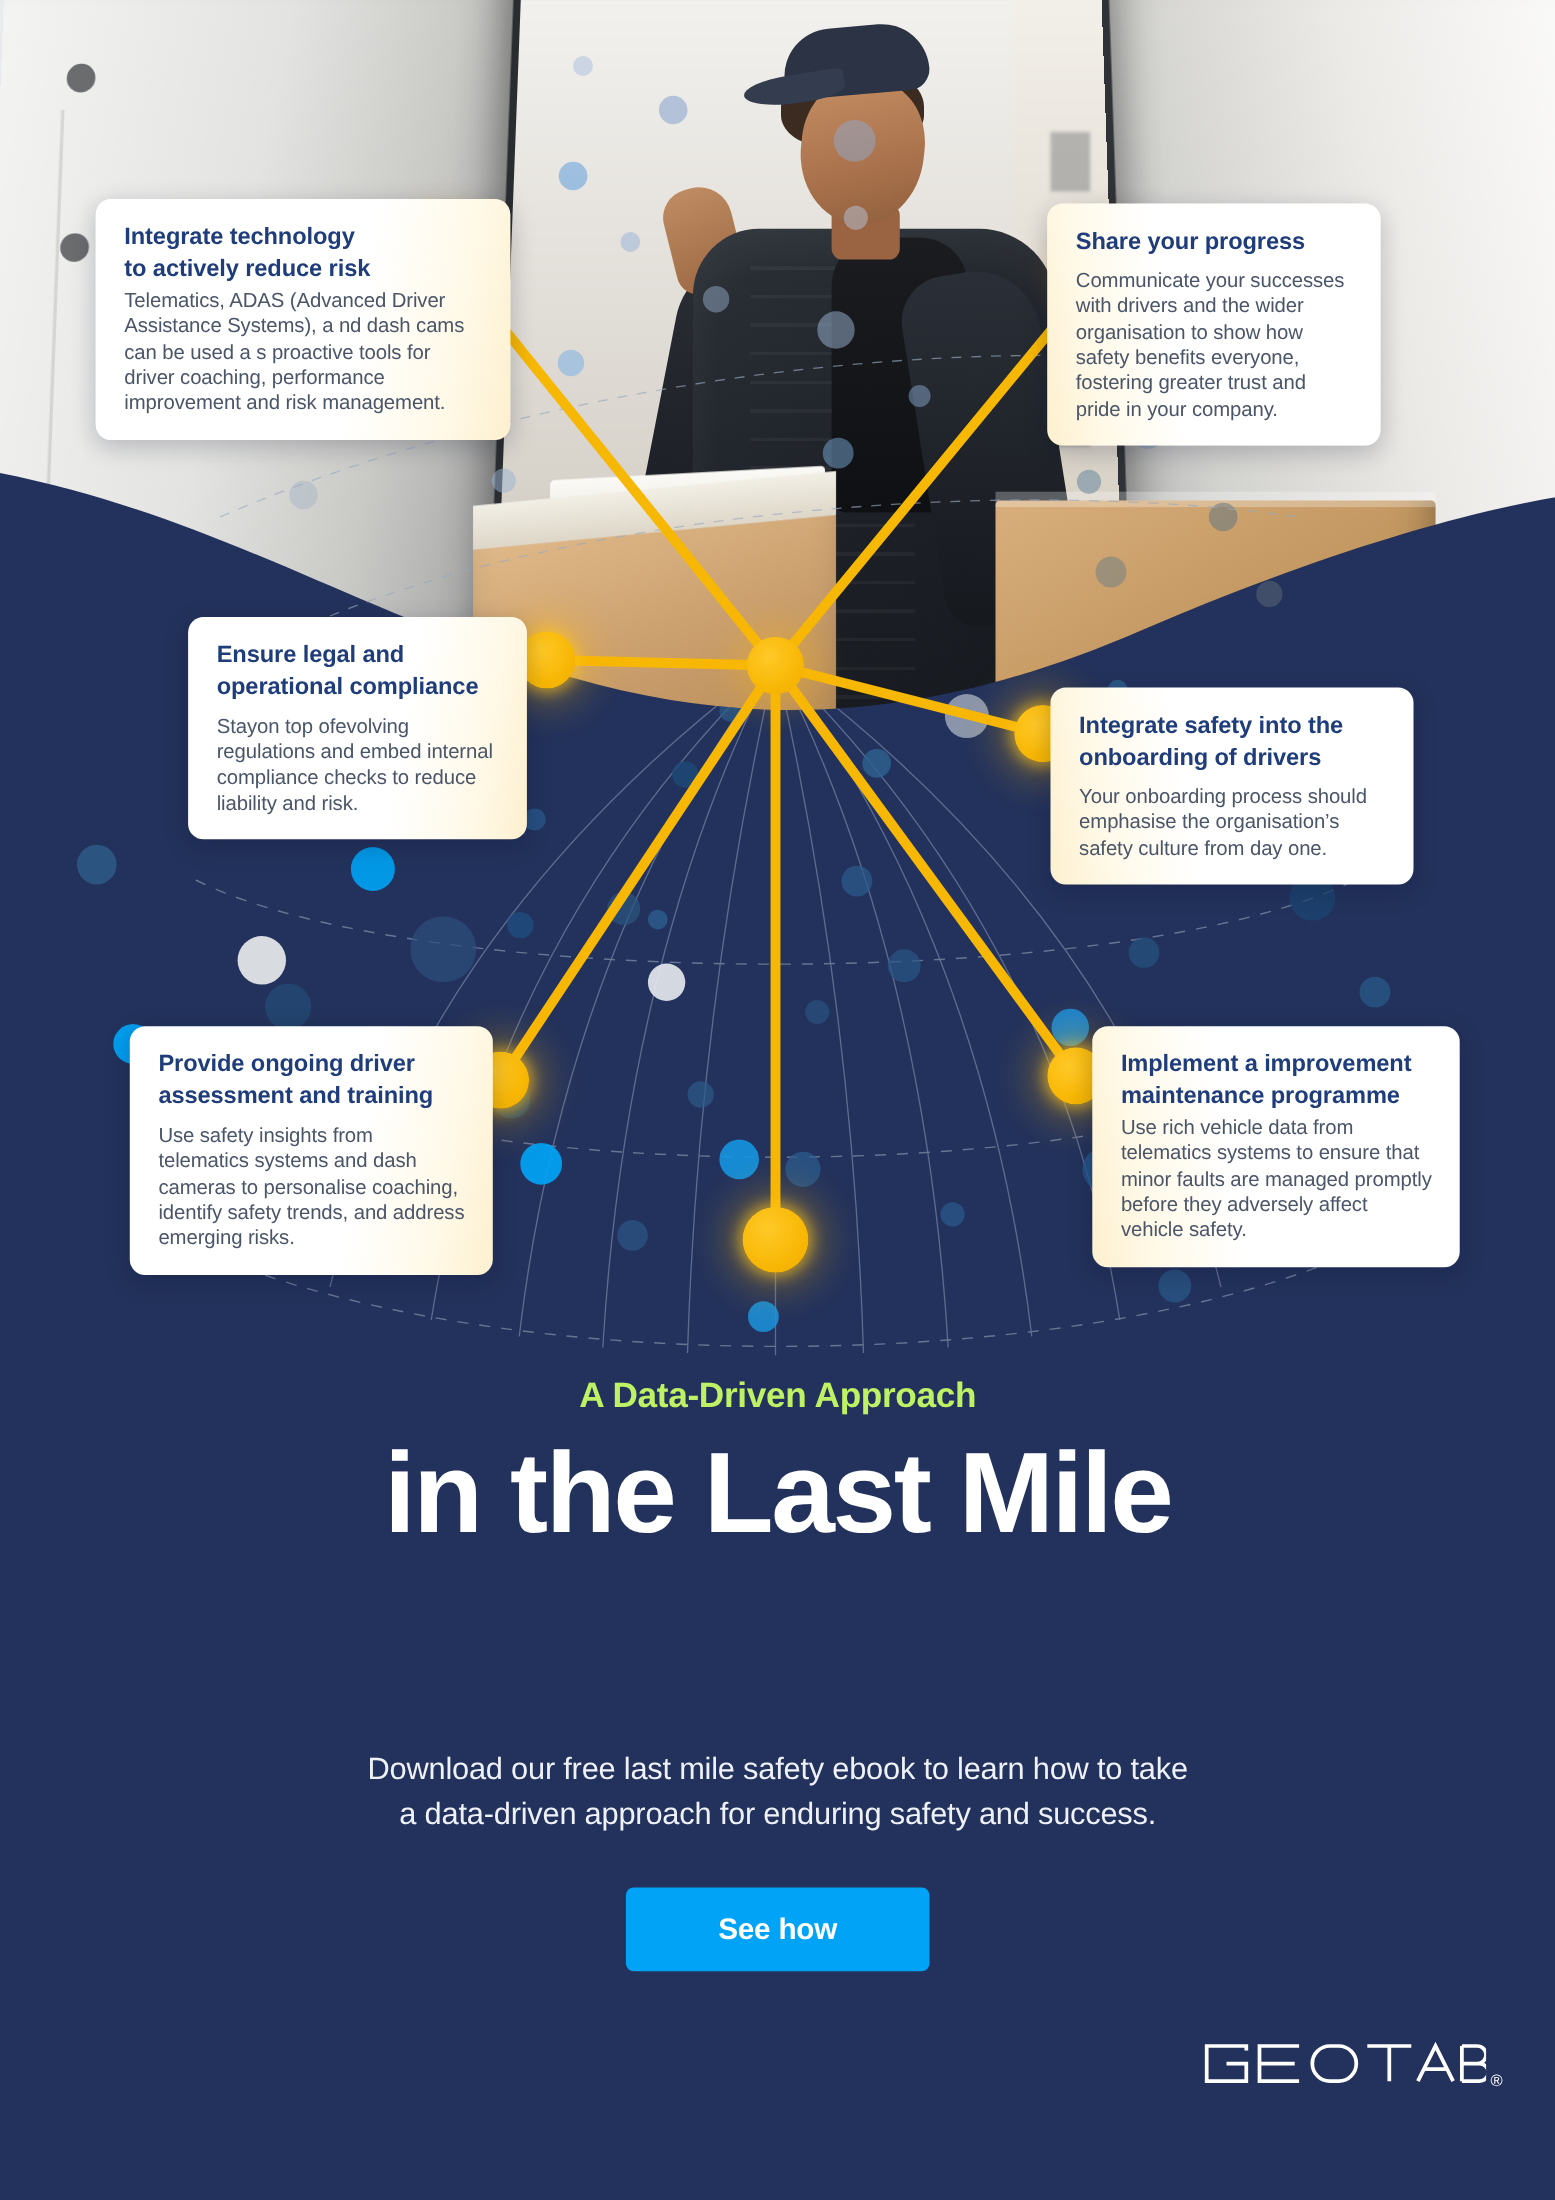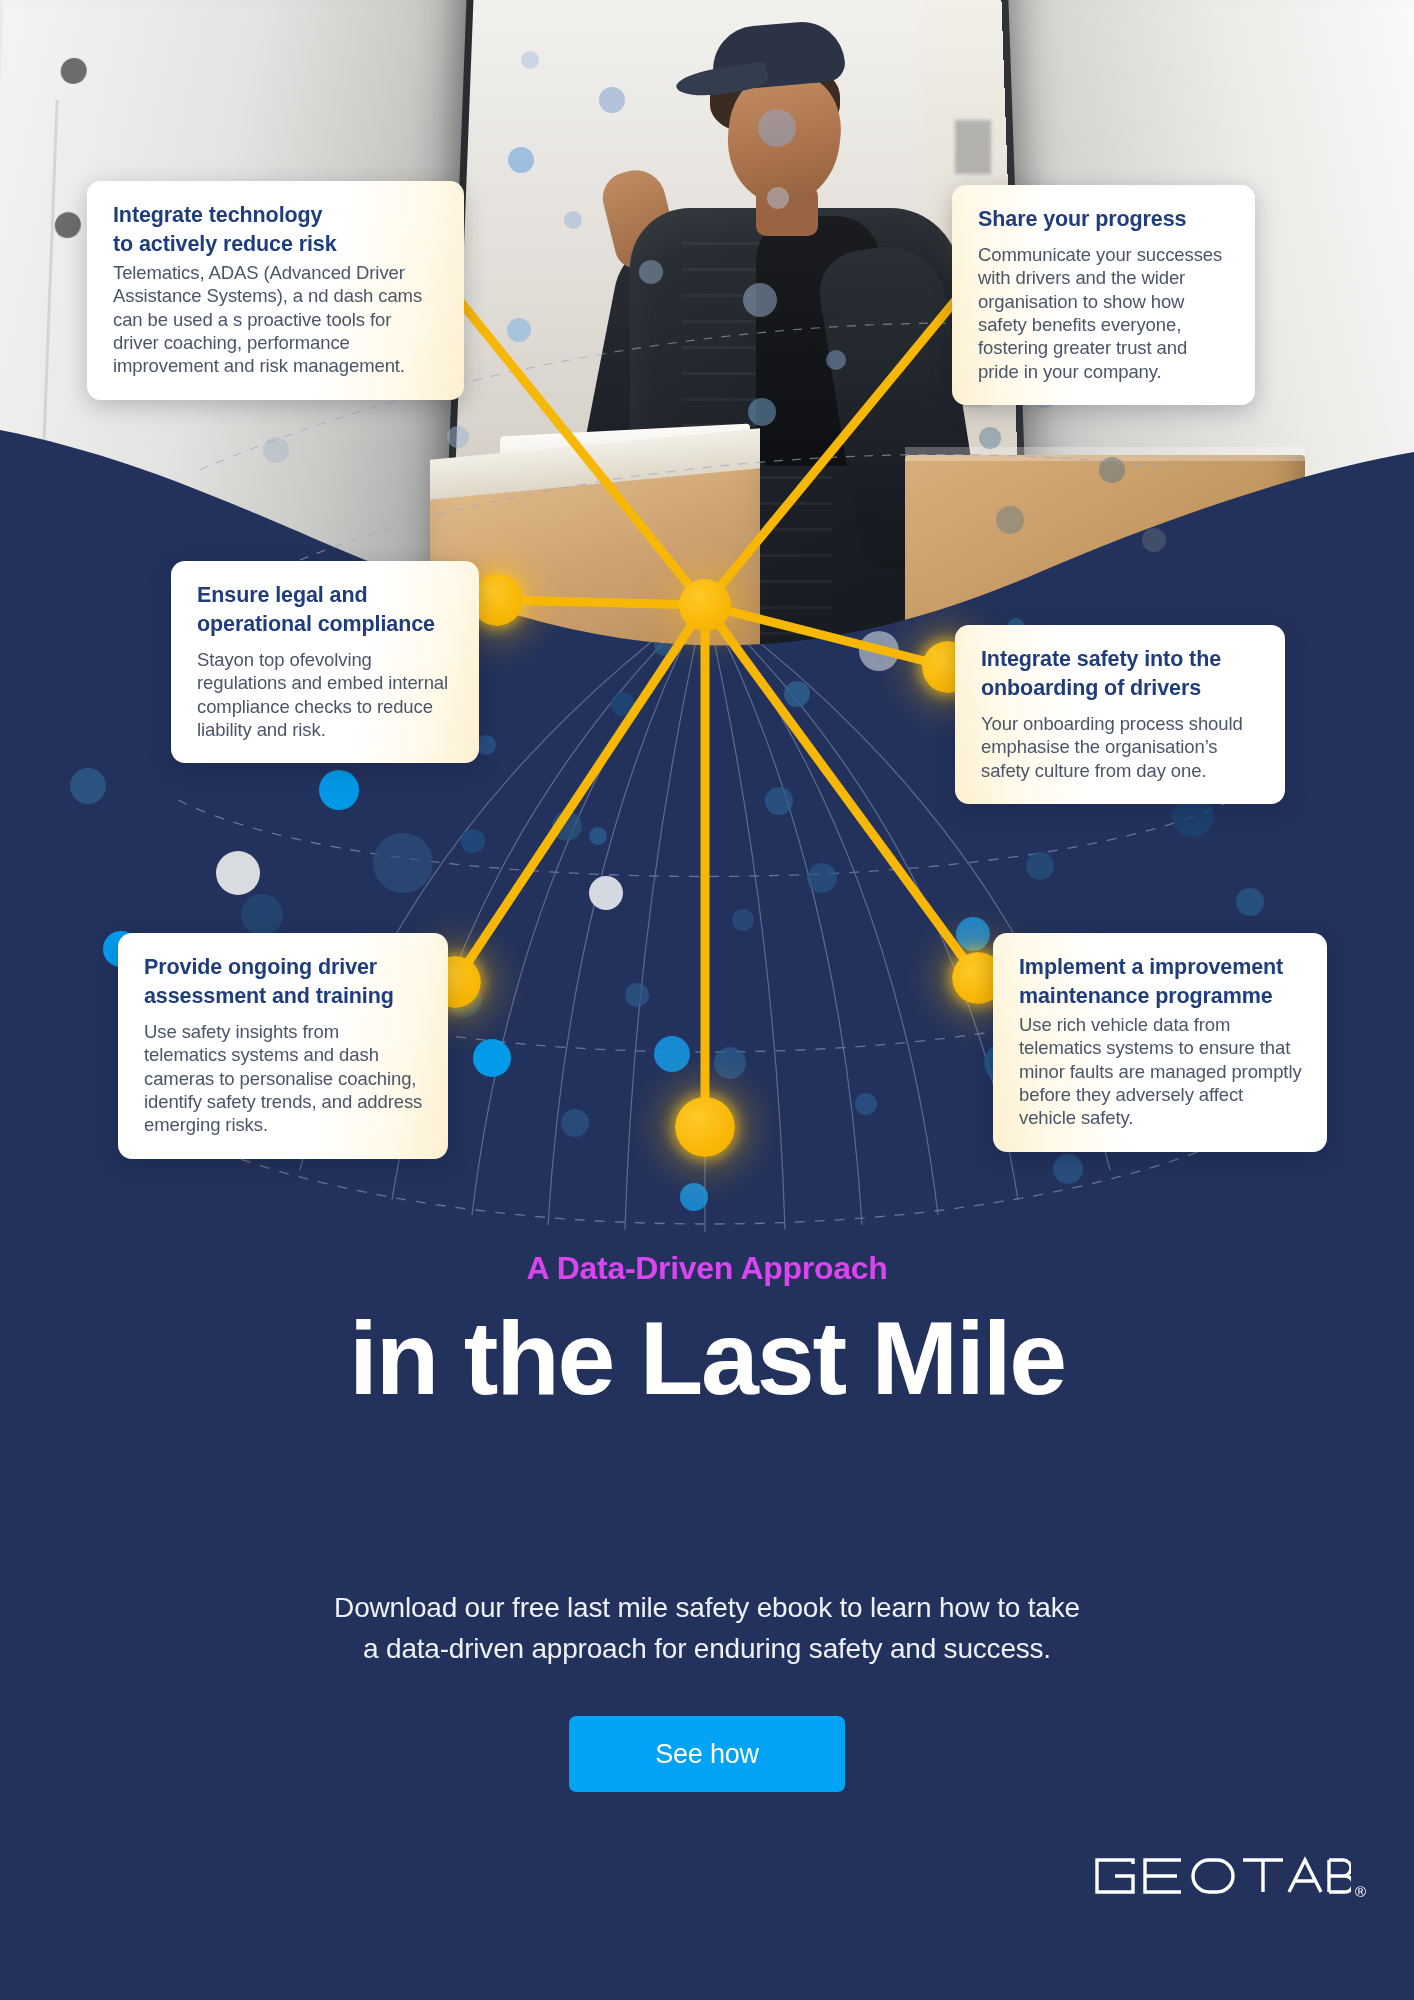--- a/index.html
+++ b/index.html
@@ -157,35 +157,35 @@
   }
   .card p{
     color:#4a5568; font-size:18.5px; line-height:1.26; letter-spacing:-.1px;
   }
   .card p.tight{ margin-top:0; }
   .card p.gap{ margin-top:12px; }
 
   
   .eyebrow{
     position:absolute; left:0; top:1250px; width:1414px; text-align:center;
-    color:#d946ef; font-size:32px; font-weight:bold; letter-spacing:-.3px;
+    color:#bef264; font-size:32px; font-weight:bold; letter-spacing:-.3px;
   }
   .headline{
     position:absolute; left:0; top:1300px; width:1414px; text-align:center;
     color:#ffffff; font-size:104px; font-weight:bold; line-height:1.13;
     letter-spacing:-2.2px;
   }
   .subhead{
     position:absolute; left:0; top:1588px; width:1414px; text-align:center;
     color:#eef1f7; font-size:28px; line-height:1.45; letter-spacing:-.2px;
   }
   .cta{
     position:absolute; left:569px; top:1716px; width:276px; height:76px;
     background:#00a3f5; border:none; border-radius:7px;
-    color:#ffffff; font-size:27px; font-weight:normal;
+    color:#ffffff; font-size:27px; font-weight:bold;
     font-family:"Liberation Sans", sans-serif; cursor:pointer;
     letter-spacing:-.2px;
   }
   .logo{
     position:absolute; right:48px; top:1848px; height:56px;
     display:flex; align-items:flex-end; gap:4px;
   }
   .logo .mark{ font-size:0; line-height:0; }
   .logo .reg{ color:#ffffff; font-size:15px; padding-bottom:4px; }
 </style>

